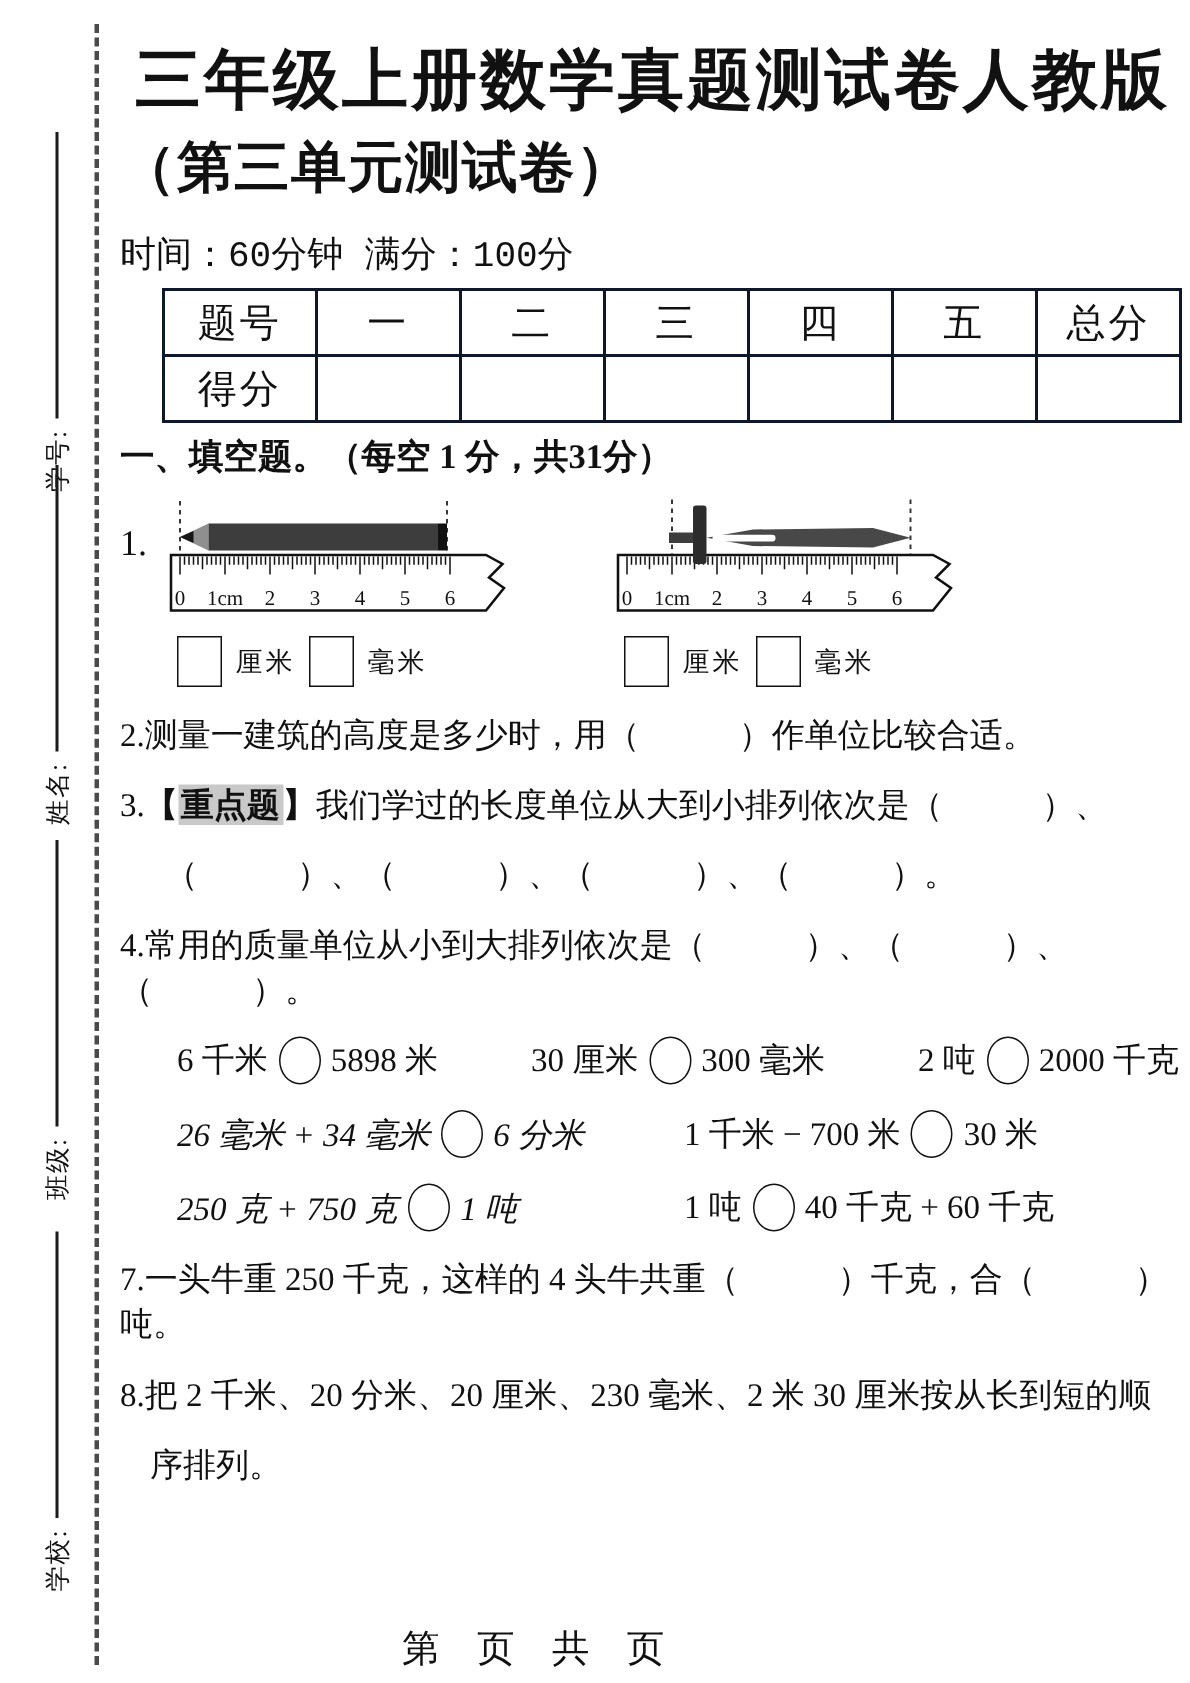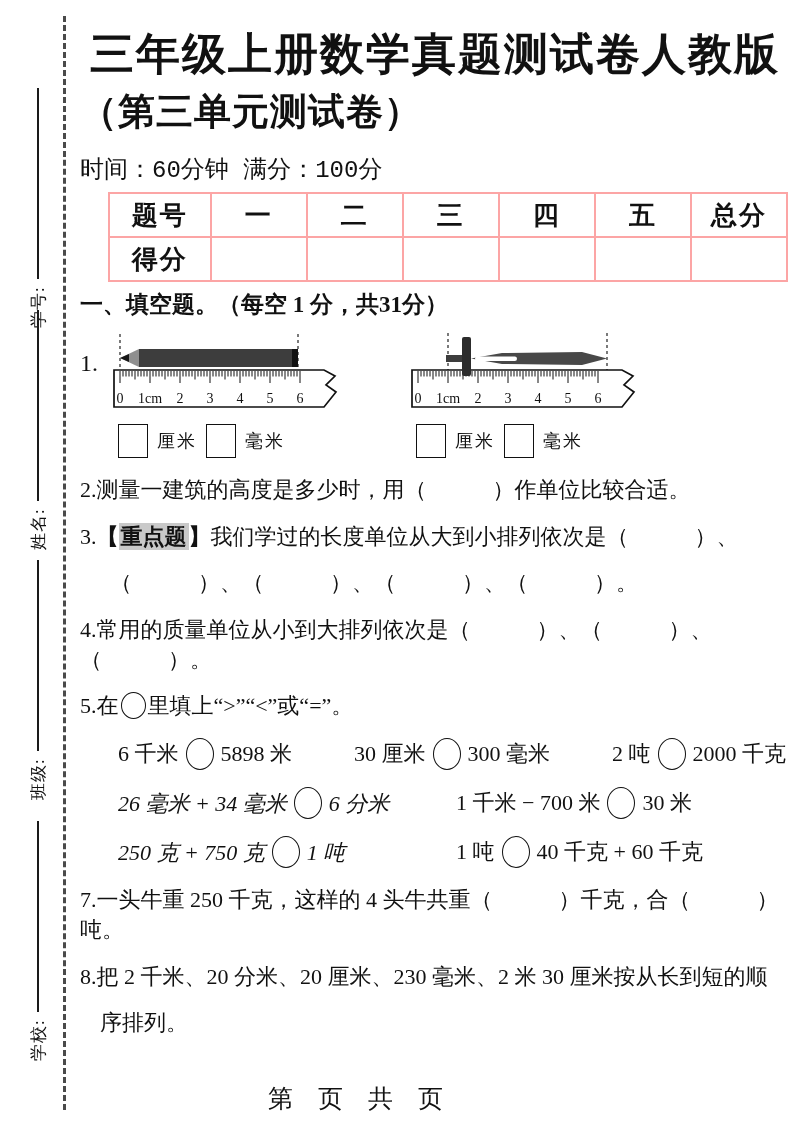--- a/index.html
+++ b/index.html
@@ -24,22 +24,22 @@
 
   .title { margin-top:26px; text-align:center; font-family:"Liberation Sans", sans-serif;
            font-weight:900; font-size:44px; letter-spacing:2px; line-height:1.25; }
   .subtitle { margin-top:6px; text-align:left; font-family:"Liberation Sans", sans-serif;
               font-weight:900; font-size:37px; letter-spacing:1px; }
   .meta { margin-top:16px; text-align:left; font-family:Liberation Mono, monospace;
           font-size:24px; padding-right:2px; }
 
   table.score-table { margin-top:7px; width:680px; margin-left:28px; border-collapse:collapse; }
   table.score-table td {
-    border:2px solid #fca5a5; height:44px; text-align:center; vertical-align:middle;
-    font-size:26px; font-weight:700; letter-spacing:2px;
+    border:2px solid #0f172a; height:44px; text-align:center; vertical-align:middle;
+    font-size:26px; font-weight:400; letter-spacing:2px;
   }
   table.score-table td.lbl { width:15%; }
   table.score-table td.c { width:14.16%; }
 
   .sec-heading { margin-top:7px; font-size:23px; font-weight:700; }
 
   
   .q1-row { margin-top:8px; display:flex; align-items:flex-start; }
   .q1-num { font-size:24px; margin-top:22px; width:28px; }
   .fig-block { width:250px; }
@@ -183,21 +183,20 @@
       </div>
     </div>
 
     <div class="q">2.测量一建筑的高度是多少时，用（　　　）作单位比较合适。</div>
 
     <div class="q"><span>3.</span><span class="tag-br">【</span><span class="tag-hl">重点题</span><span class="tag-br">】</span><span>我们学过的长度单位从大到小排列依次是（　　　）、</span></div>
     <div class="q indent1">（　　　）、（　　　）、（　　　）、（　　　）。</div>
 
     <div class="q">4.常用的质量单位从小到大排列依次是（　　　）、（　　　）、（　　　）。</div>
 
-    <div class="q"><span>5.</span><span>在</span><span class="cmp-circle small"></span><span>里填上“&gt;”“&lt;”或“=”。</span></div>
 
     <div class="cmp-row spread">
       <span class="cmp">
           <span>6 千米</span>
           <span class="cmp-circle"></span>
           <span>5898 米</span>
         </span>
       <span class="cmp">
           <span>30 厘米</span>
           <span class="cmp-circle"></span>

